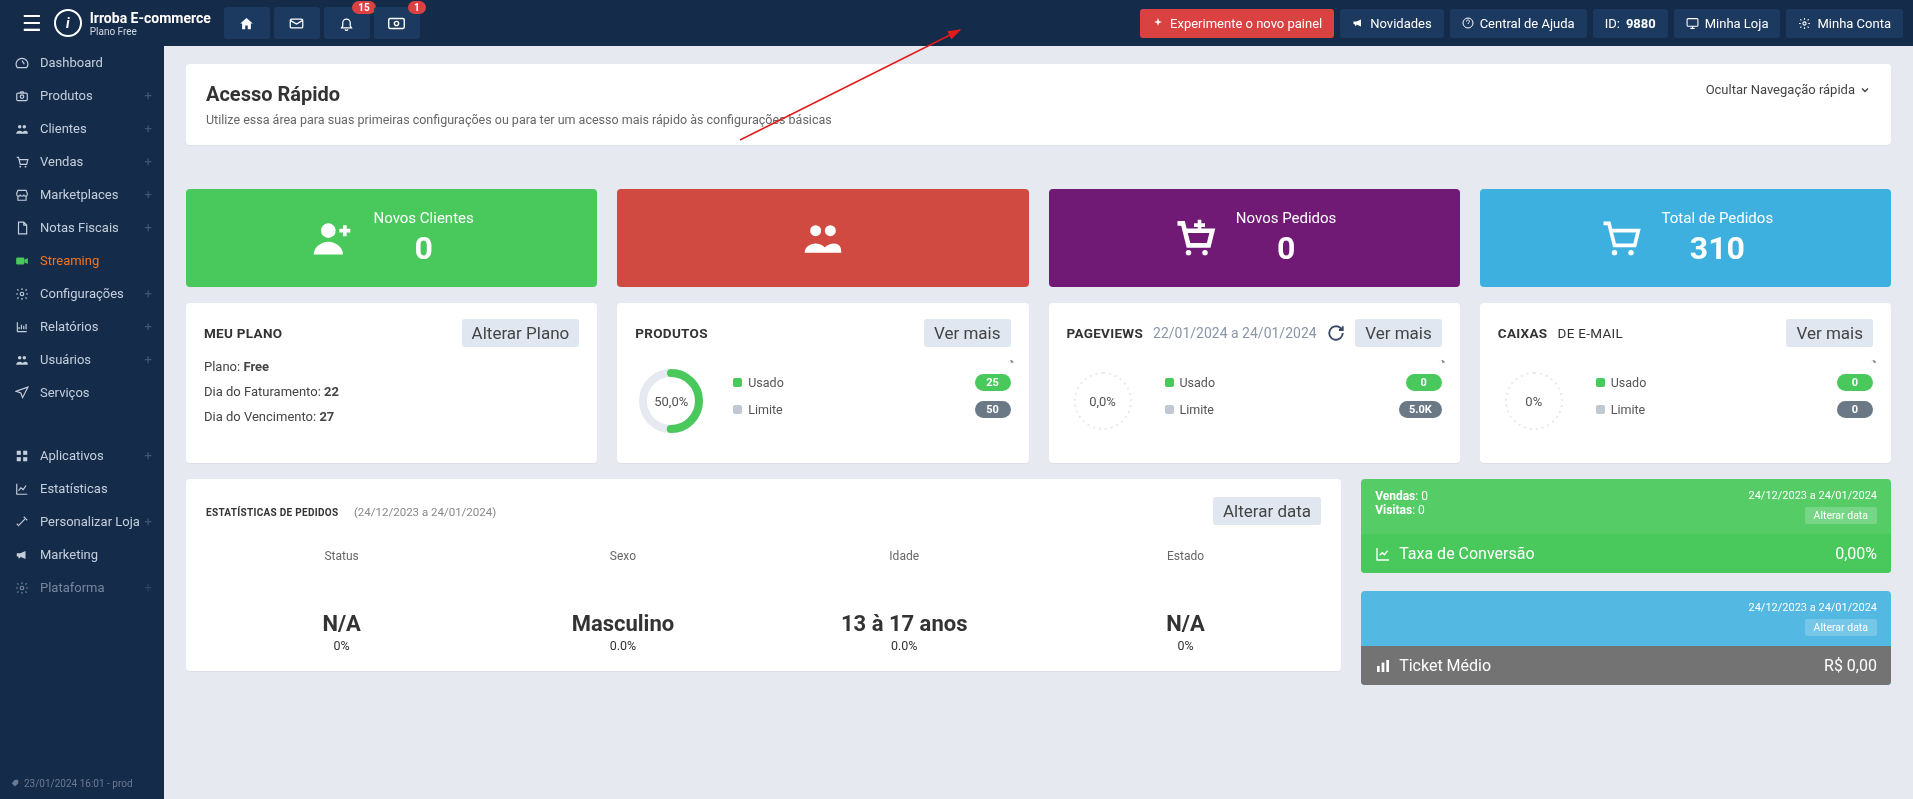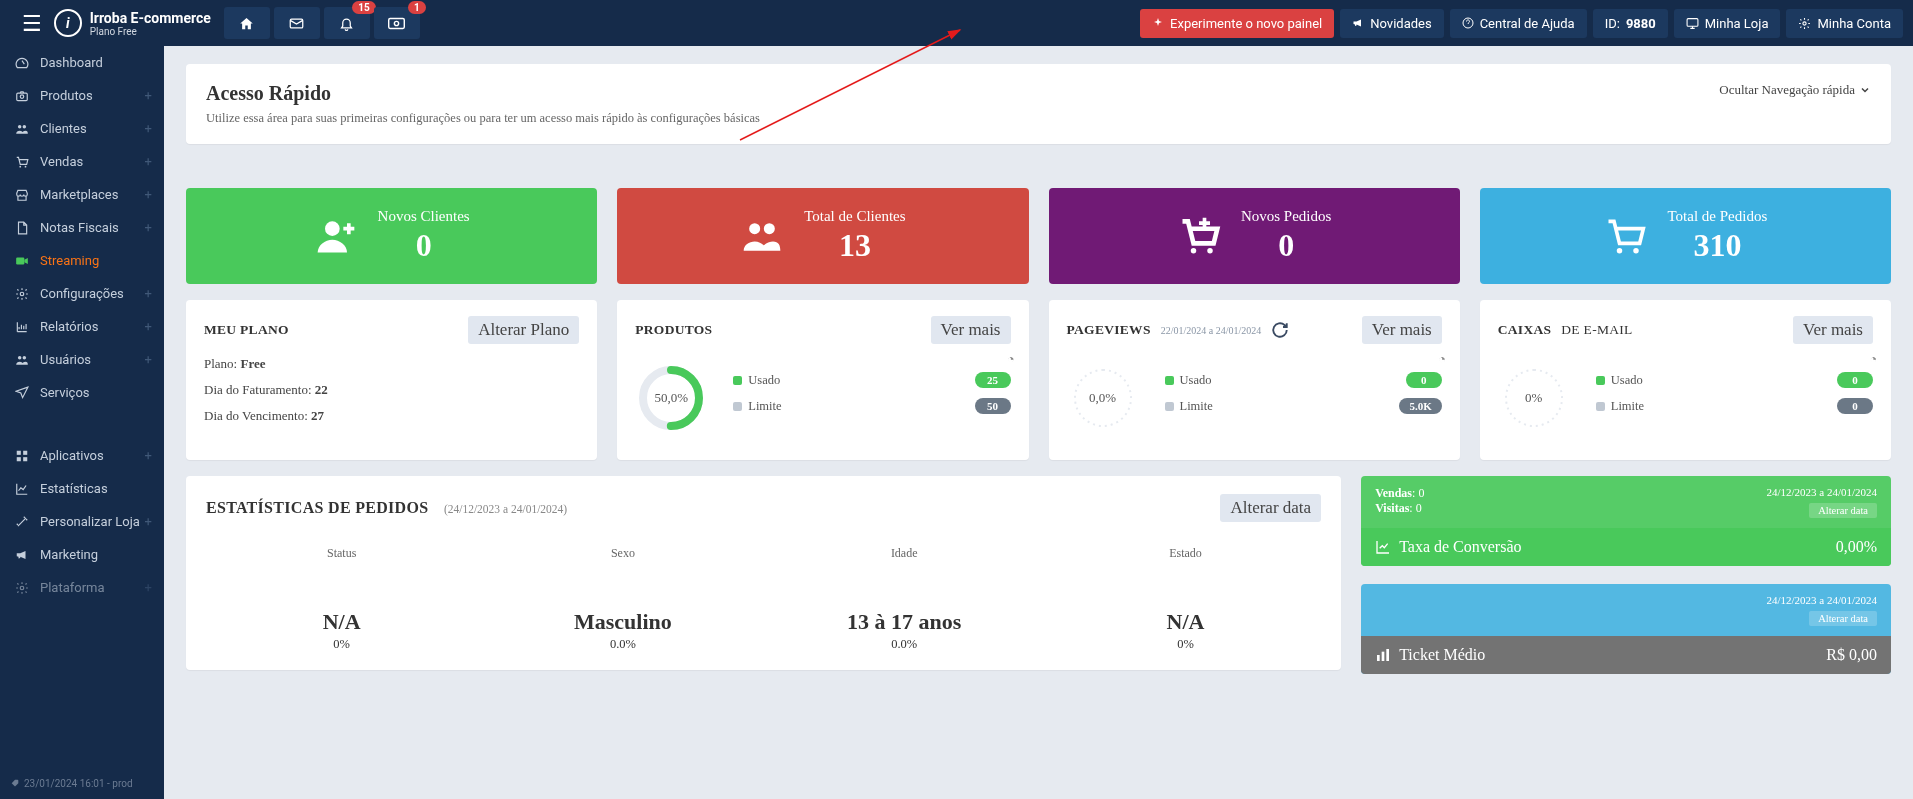--- a/index.html
+++ b/index.html
@@ -18,62 +18,62 @@
 .top-btn { background: #1c395f; color: #fff; padding: 7px 12px; border-radius: 3px; cursor: pointer; font-size: 13px; display: flex; align-items: center; gap: 6px; }
 .top-btn.red { background: #da4141; }
 .top-btn strong { font-weight: bold; }
 .sidebar { position: fixed; top: 46px; left: 0; bottom: 0; width: 164px; background: #152b4a; color: #c5cfdc; overflow-y: auto; }
 .side-item { padding: 9px 14px; display: flex; align-items: center; gap: 10px; cursor: pointer; font-size: 13px; position: relative; }
 .side-item.active { color: #f97316; }
 .side-item .plus { position: absolute; right: 12px; color: #405878; }
 .side-item .ico { width: 16px; text-align: center; display: inline-flex; justify-content: center; }
 .side-gap { height: 30px; }
 .side-footer { position: absolute; bottom: 10px; left: 10px; font-size: 10px; color: #6b7b92; display: flex; gap: 4px; align-items: center; }
-.content { margin-left: 164px; margin-top: 46px; padding: 18px 22px; min-height: calc(100vh - 46px); font-family: Liberation Serif, serif; }
+.content { margin-left: 164px; margin-top: 46px; padding: 18px 22px; min-height: calc(100vh - 46px); }
 .card { background: #fff; border-radius: 4px; padding: 18px 20px; margin-bottom: 16px; box-shadow: 0 1px 1px rgba(0,0,0,0.05); }
 .qa-row { display: flex; justify-content: space-between; align-items: flex-start; }
 .qa-title { font-size: 20px; font-weight: bold; margin-bottom: 6px; }
 .qa-sub { font-size: 12.5px; color: #666; }
 .qa-toggle { font-size: 13px; color: #444; cursor: pointer; display: flex; align-items: center; gap: 4px; }
 .stat-row { display: grid; grid-template-columns: repeat(4, 1fr); gap: 20px; margin-bottom: 16px; }
 .stat-box { color: #fff; border-radius: 4px; padding: 20px; display: flex; align-items: center; justify-content: center; gap: 20px; margin-top: 28px; }
 .stat-box.green { background: #49c95b; }
 .stat-box.red { background: #d04a41; }
 .stat-box.orange { background: #701a75; }
 .stat-box.blue { background: #3db0e0; }
 .stat-ico { font-size: 38px; }
 .stat-text { text-align: center; }
 .stat-label { font-size: 15px; margin-bottom: 2px; }
 .stat-value { font-size: 32px; font-weight: bold; }
 .panel-row { display: grid; grid-template-columns: repeat(4, 1fr); gap: 20px; margin-bottom: 16px; }
 .panel { background: #fff; border-radius: 4px; padding: 16px 18px; box-shadow: 0 1px 1px rgba(0,0,0,0.05); position: relative; min-height: 160px; }
 .panel-head { display: flex; justify-content: space-between; align-items: center; margin-bottom: 12px; }
 .panel-title { font-weight: bold; font-size: 13.5px; letter-spacing: .3px; }
 .panel-title-wrap { display: flex; align-items: center; gap: 10px; flex: 1; min-width: 0; }
-.panel-sub { font-size: 10px; color: #8a96a6; }
+.panel-sub { font-size: 14px; color: #8a96a6; }
 .panel-btn { background: #e1e7f0; padding: 4px 10px; border-radius: 3px; font-size: 17px; cursor: pointer; color: #444; }
 .refresh-ico { width: 18px; height: 18px; display: inline-block; cursor: pointer; }
 .corner-ico { position: absolute; right: 14px; top: 52px; font-size: 12px; color: #888; cursor: pointer; }
 .plan-line { font-size: 13px; color: #444; margin-bottom: 10px; }
 .plan-line strong { font-weight: bold; }
 .gauge-body { display: flex; align-items: center; gap: 26px; padding: 6px 0 0; }
 .gauge { position: relative; width: 72px; height: 72px; }
 .gauge svg { transform: rotate(-90deg); }
 .gauge-txt { position: absolute; inset: 0; display: flex; align-items: center; justify-content: center; font-size: 13px; color: #555; }
 .legend { flex: 1; }
 .legend-row { display: flex; align-items: center; justify-content: space-between; font-size: 12.5px; color: #555; margin-bottom: 10px; }
 .legend-left { display: flex; align-items: center; gap: 6px; }
 .dot { width: 9px; height: 9px; border-radius: 2px; display: inline-block; }
 .pill { background: #6b7886; color: #fff; border-radius: 10px; padding: 2px 10px; font-size: 11px; font-weight: bold; min-width: 36px; text-align: center; display: inline-block; }
 .pill.green { background: #49c95b; }
 .pill.dark { background: #6b7886; }
 .bottom-row { display: grid; grid-template-columns: 2.18fr 1fr; gap: 20px; align-items: flex-start; }
 .stats-card { background: #fff; border-radius: 4px; padding: 18px 20px; box-shadow: 0 1px 1px rgba(0,0,0,0.05); }
 .sc-head { display: flex; align-items: center; justify-content: space-between; margin-bottom: 24px; flex-wrap: wrap; }
-.sc-title { font-weight: bold; font-size: 16px; letter-spacing: .3px; }
+.sc-title { font-weight: bold; font-size: 10px; letter-spacing: .3px; }
 .sc-range { font-size: 11.5px; color: #888; margin-left: 12px; }
 .sc-grid { display: grid; grid-template-columns: repeat(4, 1fr); gap: 10px; }
 .sc-col { text-align: center; }
 .sc-col-head { font-size: 12px; color: #666; margin-bottom: 48px; }
 .sc-val { font-size: 22px; font-weight: bold; }
 .sc-pct { font-size: 12.5px; margin-top: 2px; }
 .side-boxes { display: flex; flex-direction: column; gap: 18px; }
 .sbox { border-radius: 4px; color: #fff; overflow: hidden; }
 .sbox.green { background: #56cc67; }
 .sbox.blue { background: #53b8e2; }
@@ -367,24 +367,20 @@
         </div>
       </div>
       <div class="stat-box red">
         <div class="stat-ico">
           <svg width="44" height="44" viewBox="0 0 24 24" style="color:#fff">
             <circle cx="8" cy="8" r="3" fill="currentColor"></circle>
             <circle cx="16" cy="8" r="3" fill="currentColor"></circle>
             <path d="M2 20c0-3 3-5 6-5s6 2 6 5M12 20c0-3 3-5 6-5s4 2 4 5" fill="currentColor"></path>
           </svg>
         </div>
-        <div class="stat-text">
-          <div class="stat-label">Total de Clientes</div>
-          <div class="stat-value">13</div>
-        </div>
       </div>
       <div class="stat-box orange">
         <div class="stat-ico">
           <svg width="44" height="44" viewBox="0 0 24 24" style="color:#fff">
             <circle cx="9" cy="20" r="1.5" fill="currentColor"></circle>
             <circle cx="18" cy="20" r="1.5" fill="currentColor"></circle>
             <path d="M3 4h3l3 12h11l2-8H7" fill="none" stroke="currentColor" stroke-width="2.5"></path>
             <path d="M15 2v6M12 5h6" stroke="currentColor" stroke-width="2"></path>
           </svg>
         </div>

